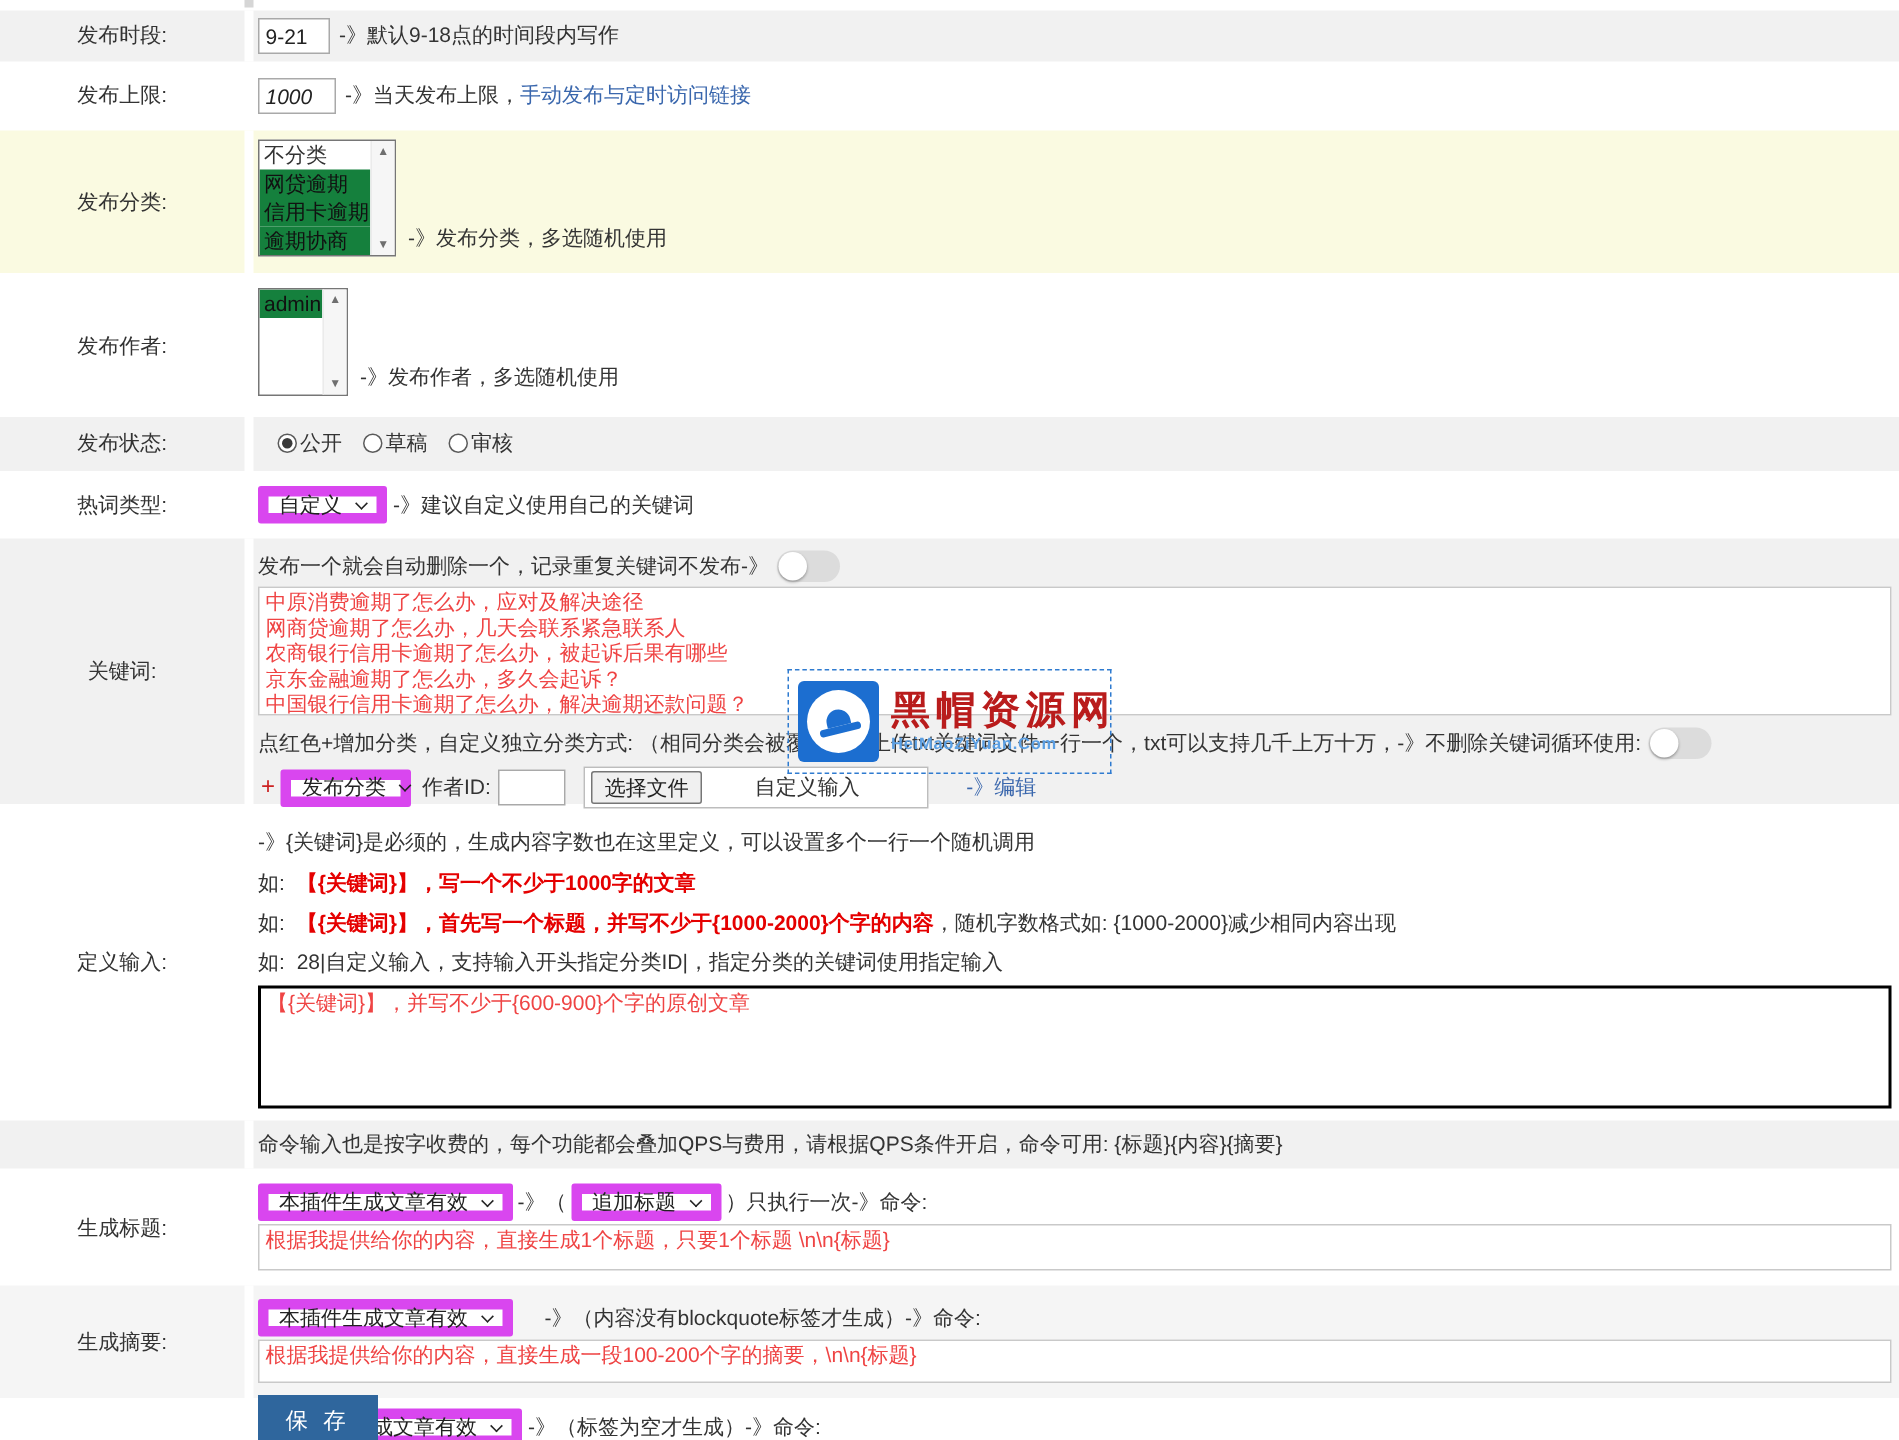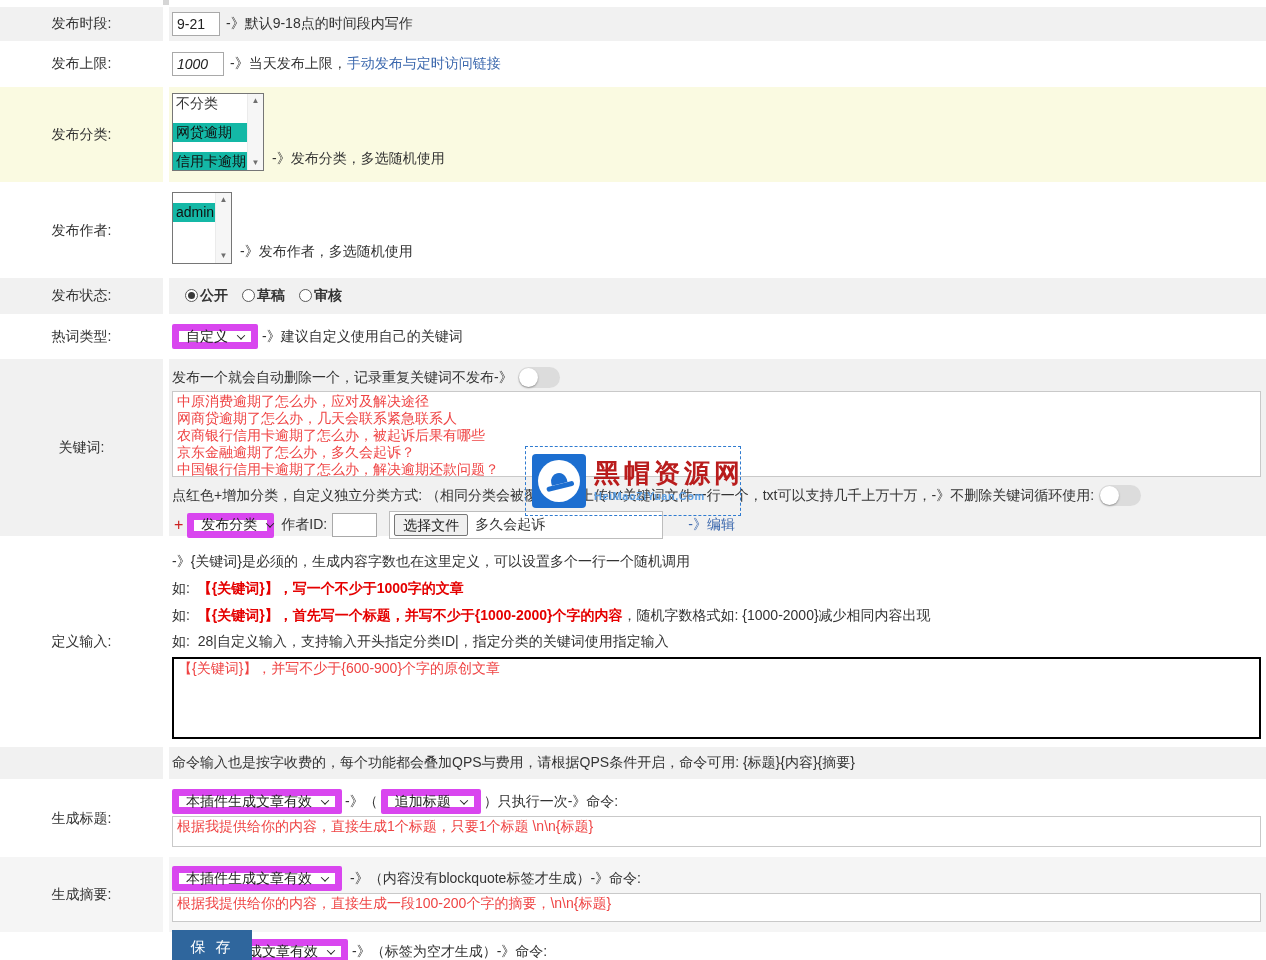--- a/index.html
+++ b/index.html
@@ -39,35 +39,35 @@
     cursor:default; white-space:nowrap;
   }
   .chev {
     display:inline-block; width:6px; height:6px; border-right:1.6px solid #222;
     border-bottom:1.6px solid #222; transform:rotate(45deg) translate(-1px,-1px);
     margin-left:10px; flex:none;
   }
   .listbox { display:inline-flex; border:1px solid #767676; background:#fff; vertical-align:top; }
   .opts { flex:1; overflow:hidden; }
   .opt { height:19px; line-height:19px; padding:0 3px; white-space:nowrap; font-size:14px; }
-  .opt.selected { background:#14b8a6; color:#111;margin-top:10px; }
+  .opt.selected { background:#15803d; color:#111; }
   .sb {
     width:16px; flex:none; background:#f6f6f6; border-left:1px solid #ebebeb;
     display:flex; flex-direction:column; justify-content:space-between; align-items:center;
   }
   .sb span { font-size:8px; color:#6f6f6f; line-height:14px; }
 
   .radio {
     display:inline-block; width:13px; height:13px; border:1px solid #5a5a5a;
     border-radius:50%; background:#fff; vertical-align:-2px; margin-right:2px;
   }
   .radio.sel-dot::after {
     content:""; display:block; width:7px; height:7px; margin:2px; border-radius:50%; background:#3a3a3a;
   }
-  .radio-item { margin-right:14px;font-weight:bold; }
+  .radio-item { margin-right:14px; }
 
   .toggle {
     display:inline-block; width:42px; height:21px; border-radius:11px; background:#dcdcdc;
     position:relative; vertical-align:middle; margin-left:5px; cursor:pointer;
   }
   .toggle::after {
     content:""; position:absolute; left:1px; top:1px; width:19px; height:19px;
     border-radius:50%; background:#fff; box-shadow:0 1px 2px rgba(0,0,0,.35);
   }
 
@@ -76,22 +76,22 @@
     font-family:"Liberation Sans","DejaVu Sans",sans-serif; font-size:14px; color:#ef4444;
     line-height:17px; padding:1px 4px; resize:none; overflow:hidden;
   }
   textarea.focused { border:2px solid #000; }
 
   .link { color:#3a67ad; cursor:pointer; }
   .red { color:#e50000; font-weight:bold; }
   .plus { color:#cc2222; font-size:16px; margin:0 4px 0 2px; }
 
   .filebox {
-    display:inline-flex; align-items:center; width:274px; height:28px;
-    border:1px solid #bdbdbd; background:#fff; padding:0 4px; flex:none;
+    display:inline-flex; align-items:center; width:230px; height:28px;
+    border:1px solid #bdbdbd; background:#fff; padding:0 4px; flex:none;gap:28px;
   }
   .filebtn {
     height:22px; border:1px solid #767676; border-radius:2px; background:#f0f0f0;
     font-size:14px; color:#222; padding:0 8px; line-height:20px; cursor:pointer; flex:none;
   }
   .filestatus { margin-left:7px; white-space:nowrap; }
 
   .savebtn {
     position:absolute; left:3px; top:-4px; width:80px; height:34px; border:none;
     background:#2f669d; color:#fff; font-size:15px; letter-spacing:3px;
@@ -240,21 +240,21 @@
       <div class="line" style="margin-top:5px">
         <span class="plus">+</span>
         <span class="sel" style="width:87px">
             <span>发布分类</span>
             <span class="chev"></span>
           </span>
         <span class="nowrap" style="margin-left:7px">作者ID:</span>
         <input class="tinput" style="width: 45px; margin-left: 5px;" value="">
         <div class="filebox" style="margin-left:12px">
           <span class="filebtn">选择文件</span>
-          <span class="filestatus">多久会起诉</span>
+          <span class="filestatus">自定义输入</span>
         </div>
         <span class="link nowrap" style="margin-left:25px">-》编辑</span>
       </div>
     </div>
   </div>
 
   <div class="row bg-white mb3" style="height:205px">
     <div class="lbl">定义输入:</div>
     <div class="gapcol"></div>
     <div class="content">
@@ -307,21 +307,21 @@
 
   <div class="row bg-gray2 mb2" style="height:75px">
     <div class="lbl">生成摘要:</div>
     <div class="gapcol"></div>
     <div class="content">
       <div class="line" style="padding-top:9px">
         <span class="sel" style="width:170px">
             <span>本插件生成文章有效</span>
             <span class="chev"></span>
           </span>
-        <span class="nowrap" style="margin-left:8px">-》（内容没有blockquote标签才生成）-》命令:</span>
+        <span class="nowrap" style="margin-left:21px">-》（内容没有blockquote标签才生成）-》命令:</span>
       </div>
       <textarea style="height: 29px; margin-top: 2px;" spellcheck="false">根据我提供给你的内容，直接生成一段100-200个字的摘要，\n\n{标题}</textarea>
     </div>
   </div>
 
   <div class="row bg-white" style="height:26px">
     <div class="lbl"></div>
     <div class="gapcol"></div>
     <div class="content">
       <div class="line" style="padding-top:5px">

